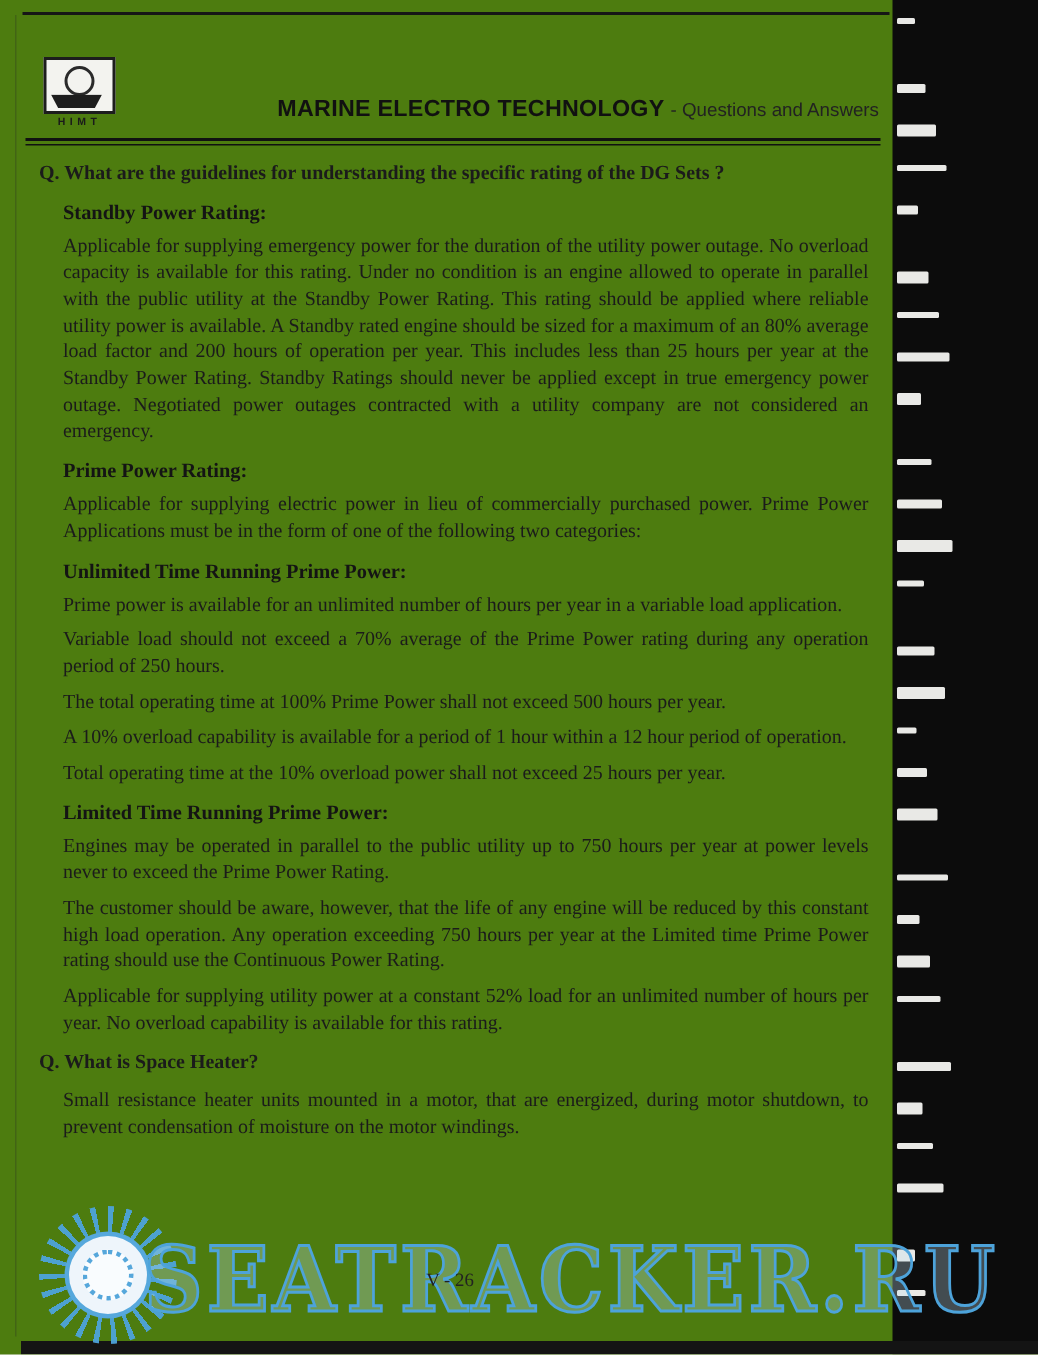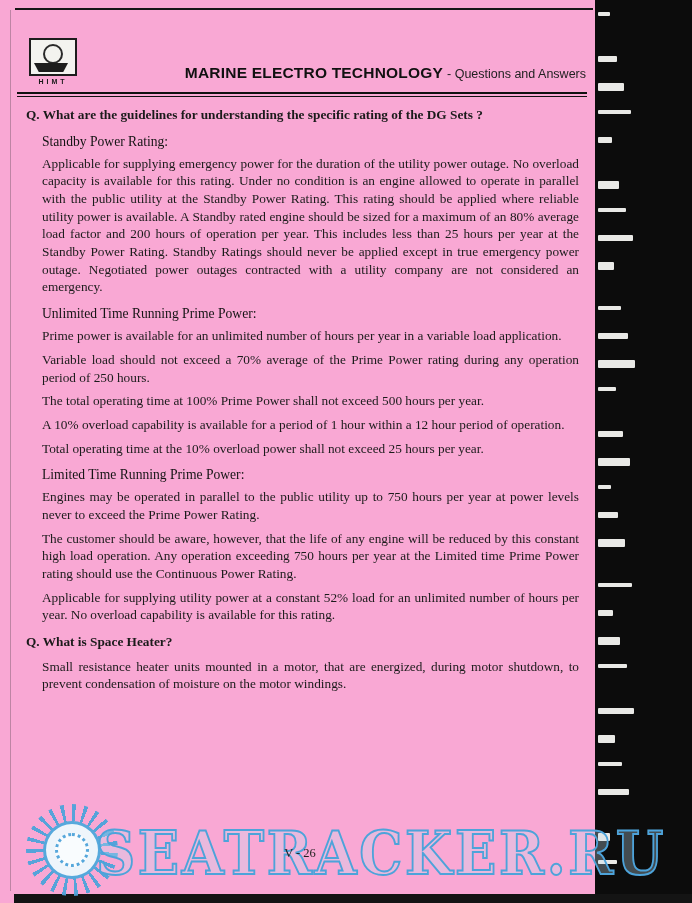--- a/index.html
+++ b/index.html
@@ -5,21 +5,21 @@
   html, body {
     margin: 0;
     padding: 0;
     background: #e9e9e7;
     font-family: "Liberation Serif", serif;
   }
   .page {
     position: relative;
     width: 692px;
     height: 903px;
-    background: #f9a8d4;
+    background: #4d7c0f;
     overflow: hidden;
   }
 
   
   .top-edge {
     position: absolute;
     left: 15px; top: 8px;
     width: 578px; height: 2px;
     background: #161616;
   }
@@ -135,21 +135,21 @@
     line-height: 1.33;
     z-index: 1;
   }
   .content p {
     margin: 0 4px 6px 0;
     text-align: justify;
   }
   .content h3 {
     margin: 9px 0 4px 0;
     font-size: 13.6px;
-    font-weight: normal;
+    font-weight: bold;
     color: #141414;
   }
   .content .question {
     font-weight: bold;
     margin-left: -16px;
     margin-top: 9px;
     margin-bottom: 7px;
     text-align: left;
   }
   .content .question:first-child { margin-top: 0; }
@@ -234,20 +234,24 @@
   <div class="header-rule-2"></div>
 
   <main class="content">
     <p class="question">Q. What are the guidelines for understanding the specific rating of the DG Sets ?</p>
 
     <section>
       <h3>Standby Power Rating:</h3>
       <p>Applicable for supplying emergency power for the duration of the utility power outage. No overload capacity is available for this rating. Under no condition is an engine allowed to operate in parallel with the public utility at the Standby Power Rating. This rating should be applied where reliable utility power is available. A Standby rated engine should be sized for a maximum of an 80% average load factor and 200 hours of operation per year. This includes less than 25 hours per year at the Standby Power Rating. Standby Ratings should never be applied except in true emergency power outage. Negotiated power outages contracted with a utility company are not considered an emergency.</p>
     </section>
 
+    <section>
+      <h3>Prime Power Rating:</h3>
+      <p>Applicable for supplying electric power in lieu of commercially purchased power. Prime Power Applications must be in the form of one of the following two categories:</p>
+    </section>
 
     <section>
       <h3>Unlimited Time Running Prime Power:</h3>
       <p>Prime power is available for an unlimited number of hours per year in a variable load application.</p>
       <p>Variable load should not exceed a 70% average of the Prime Power rating during any operation period of 250 hours.</p>
       <p>The total operating time at 100% Prime Power shall not exceed 500 hours per year.</p>
       <p>A 10% overload capability is available for a period of 1 hour within a 12 hour period of operation.</p>
       <p>Total operating time at the 10% overload power shall not exceed 25 hours per year.</p>
     </section>
 

